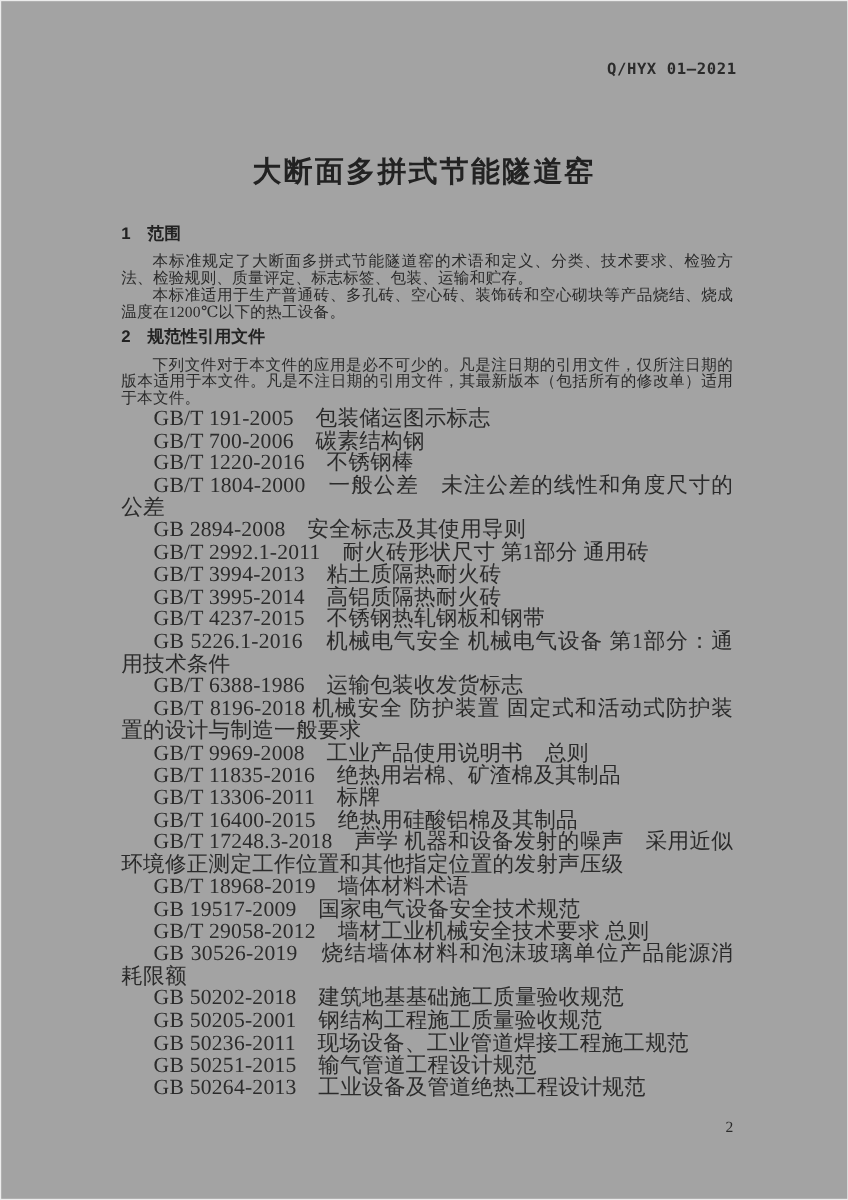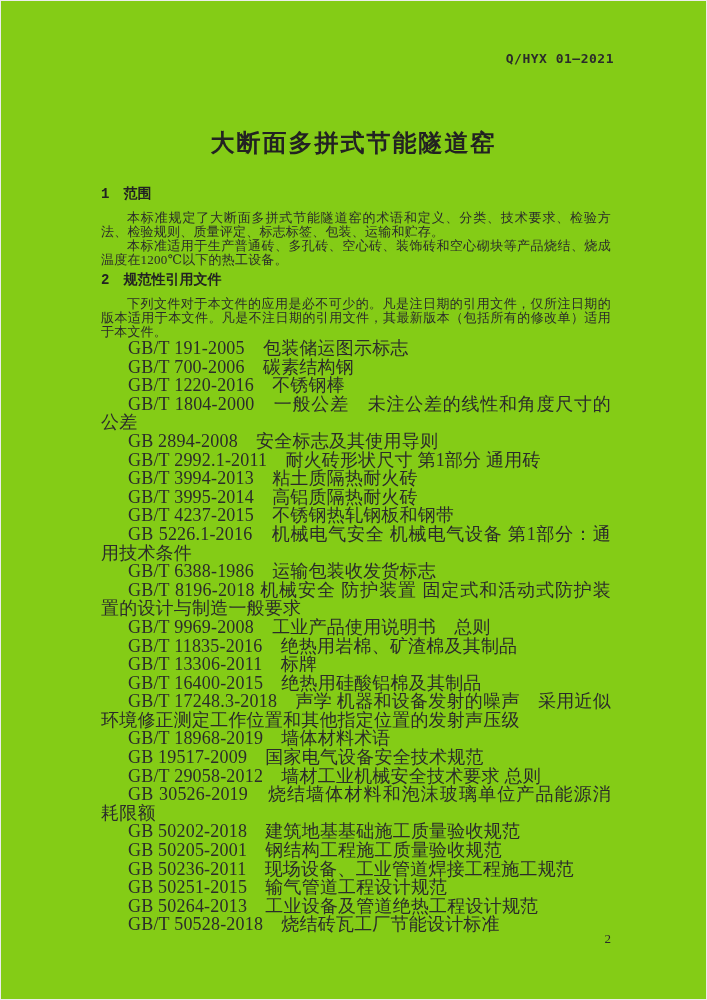--- a/index.html
+++ b/index.html
@@ -4,21 +4,21 @@
 <style>
   html, body {
     margin: 0;
     padding: 0;
     background: #ffffff;
   }
   .page {
     position: relative;
     width: 707px;
     height: 1000px;
-    background: #84cc16;
+    background: #a3a3a3;
     border: 1px solid #ececec;
     box-sizing: border-box;
     overflow: hidden;
     color: #2b2b2b;
     font-family: "Liberation Serif", "DejaVu Serif", serif;
   }
   .std-number {
     position: absolute;
     top: 50px;
     right: 92px;
@@ -40,21 +40,21 @@
     letter-spacing: 2px;
     color: #222222;
   }
   .content {
     position: absolute;
     left: 100px;
     right: 95px;
     top: 184px;
   }
   .sec-heading {
-    font-family: Liberation Mono, monospace;
+    font-family: Liberation Sans, sans-serif;
     font-size: 14px;
     font-weight: 700;
     color: #222222;
     line-height: 19px;
     margin: 0 0 7px 0;
   }
   .sec-heading .sec-num {
     margin-right: 14px;
   }
   .para {
@@ -132,20 +132,19 @@
         <li>GB/T 17248.3-2018　声学 机器和设备发射的噪声　采用近似环境修正测定工作位置和其他指定位置的发射声压级</li>
         <li>GB/T 18968-2019　墙体材料术语</li>
         <li>GB 19517-2009　国家电气设备安全技术规范</li>
         <li>GB/T 29058-2012　墙材工业机械安全技术要求 总则</li>
         <li>GB 30526-2019　烧结墙体材料和泡沫玻璃单位产品能源消耗限额</li>
         <li>GB 50202-2018　建筑地基基础施工质量验收规范</li>
         <li>GB 50205-2001　钢结构工程施工质量验收规范</li>
         <li>GB 50236-2011　现场设备、工业管道焊接工程施工规范</li>
         <li>GB 50251-2015　输气管道工程设计规范</li>
         <li>GB 50264-2013　工业设备及管道绝热工程设计规范</li>
-        <li>GB/T 50528-2018　烧结砖瓦工厂节能设计标准</li>
       </ul>
 
   </div>
 
   <div class="page-number">2</div>
 
 </div>
 
 </body></html>

